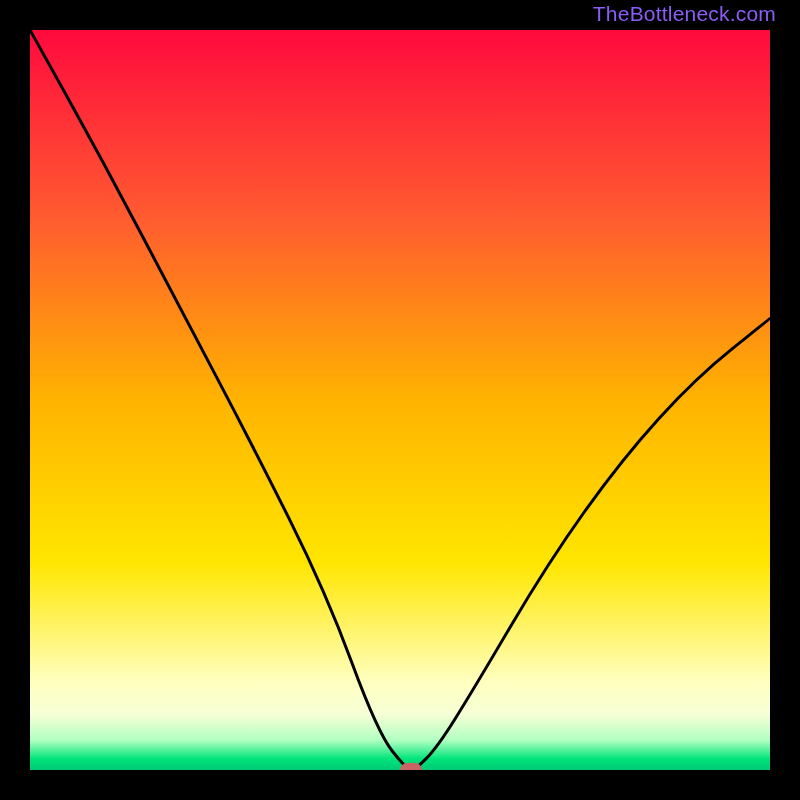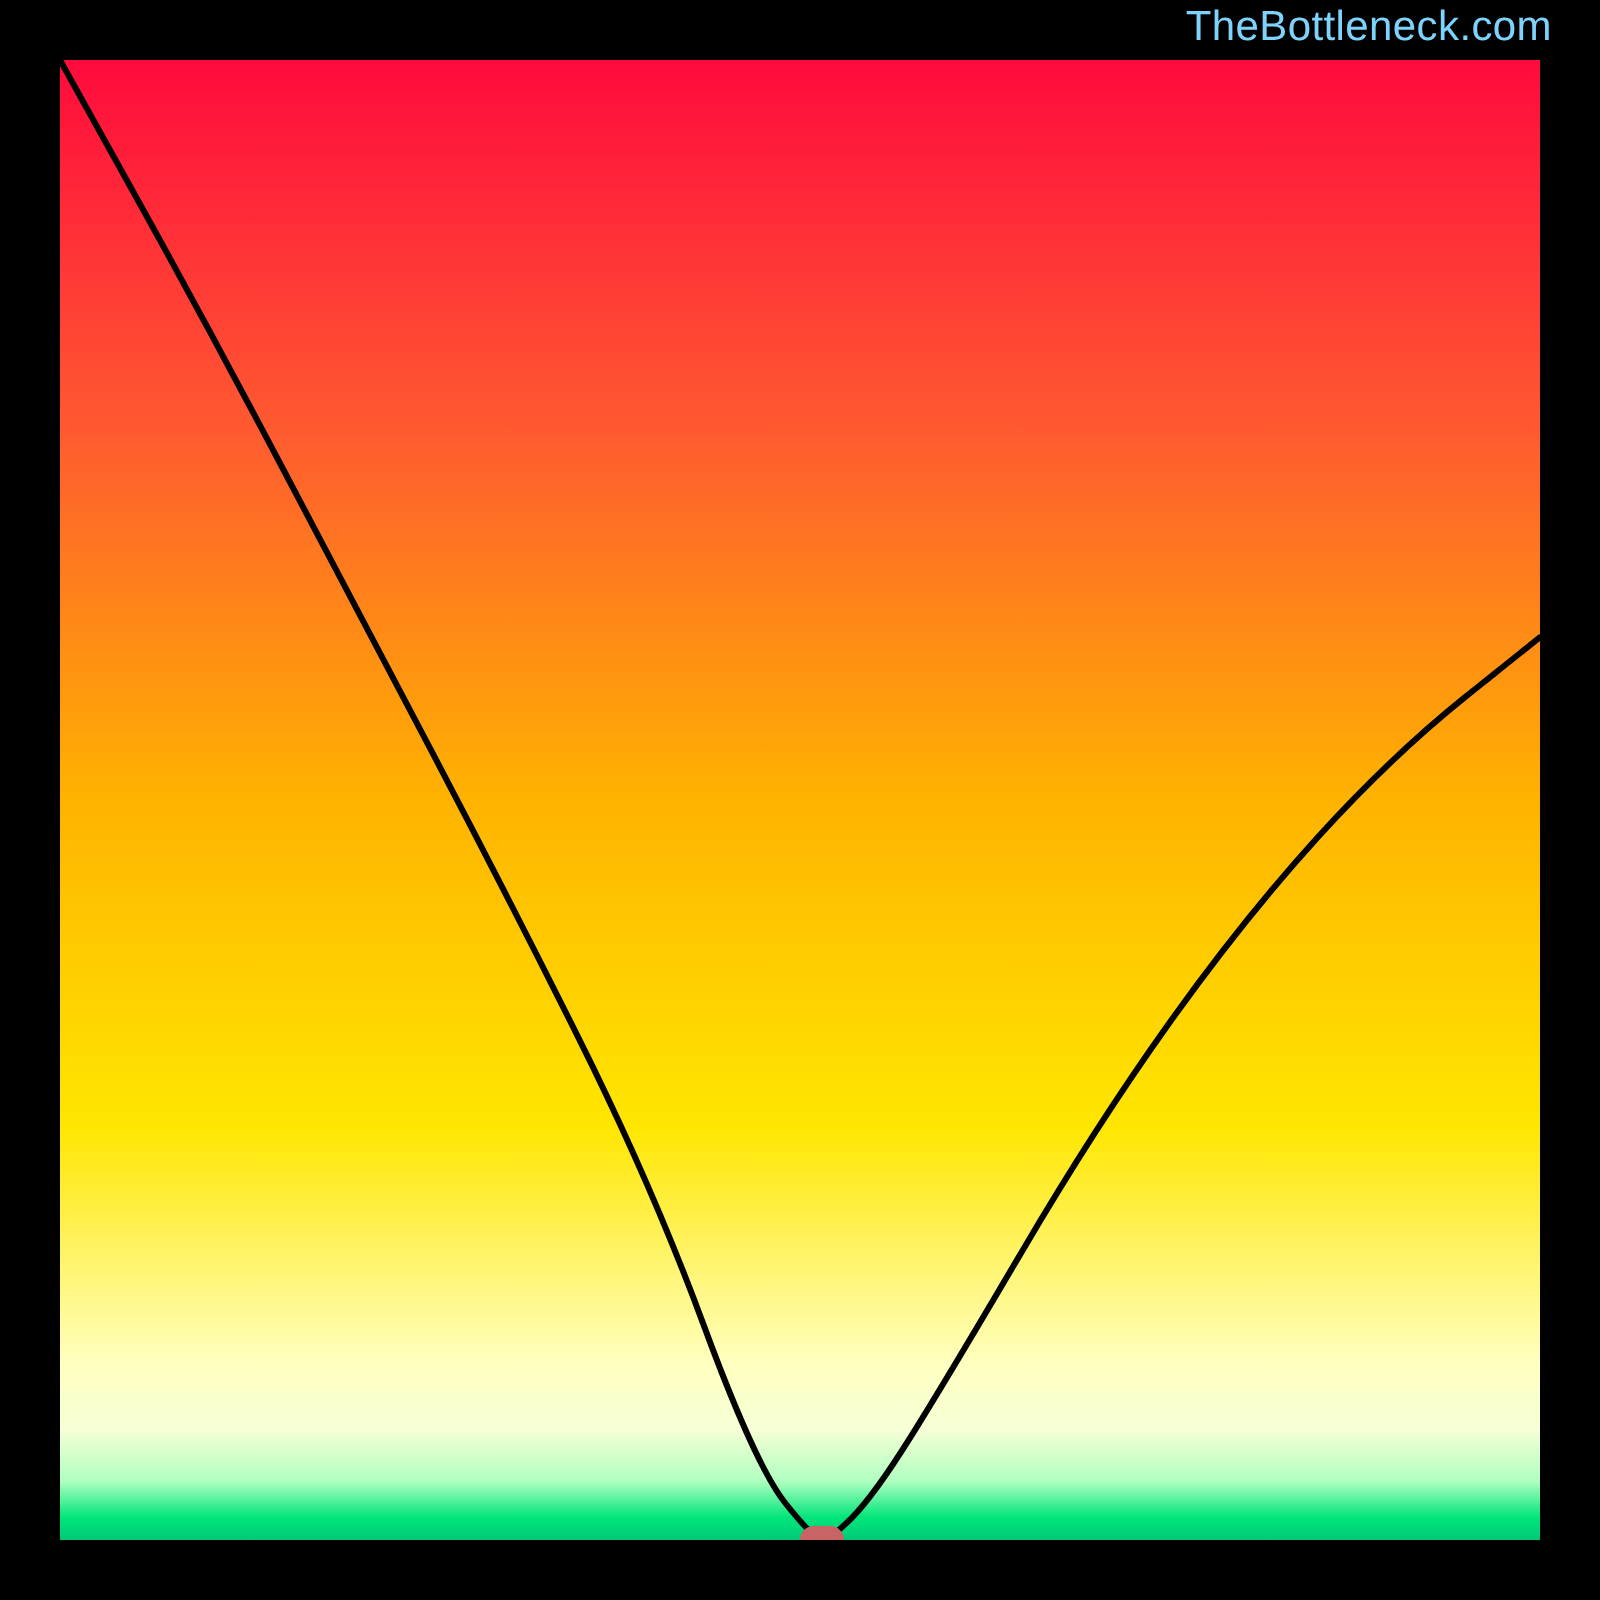--- a/index.html
+++ b/index.html
@@ -27,21 +27,21 @@
     overflow: hidden;
   }
   .grad {
     position: absolute;
     inset: 0;
   }
   .watermark {
     position: absolute;
     top: 2px;
     right: 24px;
-    color: #7dd3fc;
+    color: #8b5cf6;
     font-size: 21px;
     font-weight: 500;
     letter-spacing: 0.2px;
   }
   svg.curve {
     position: absolute;
     inset: 0;
   }
   .marker {
     position: absolute;

